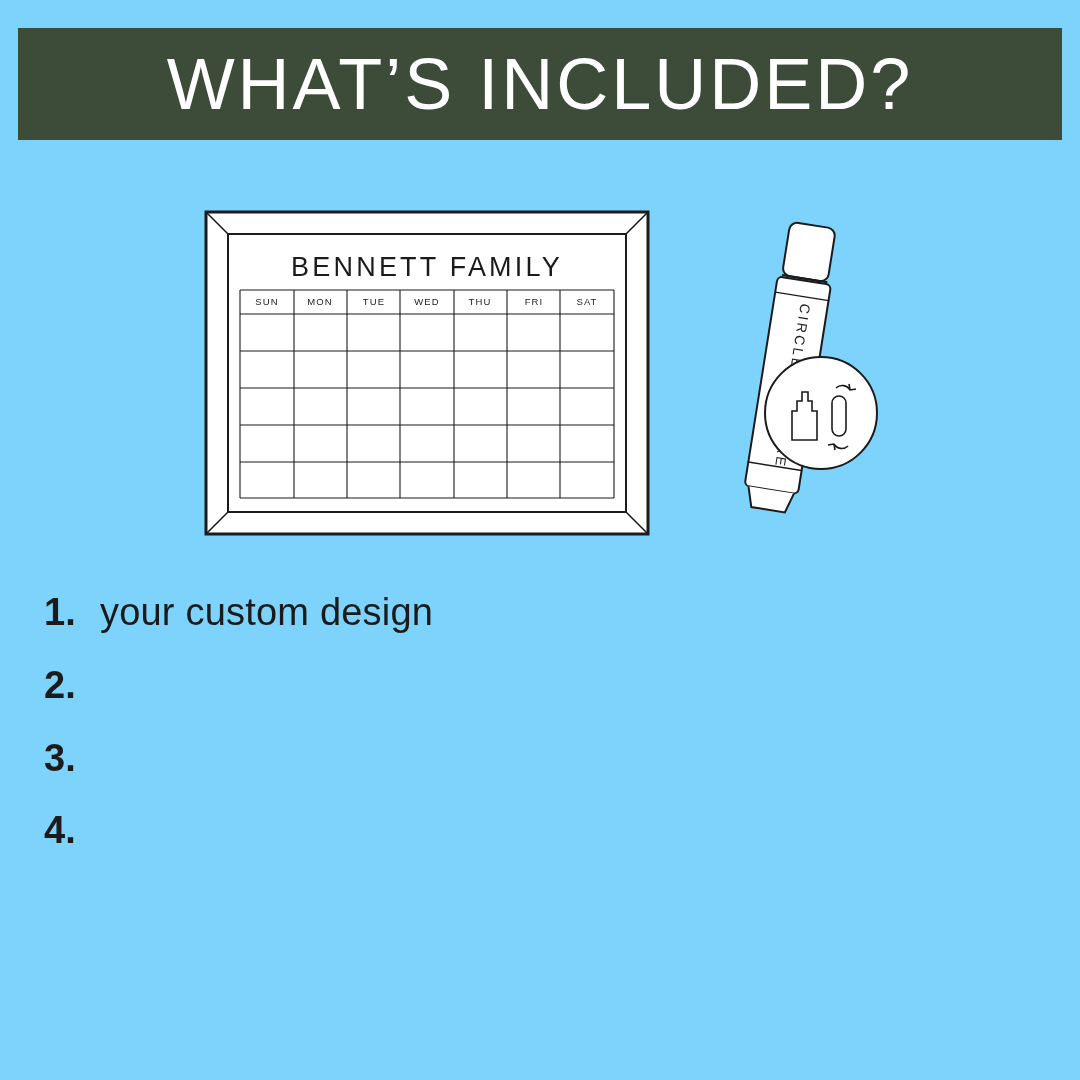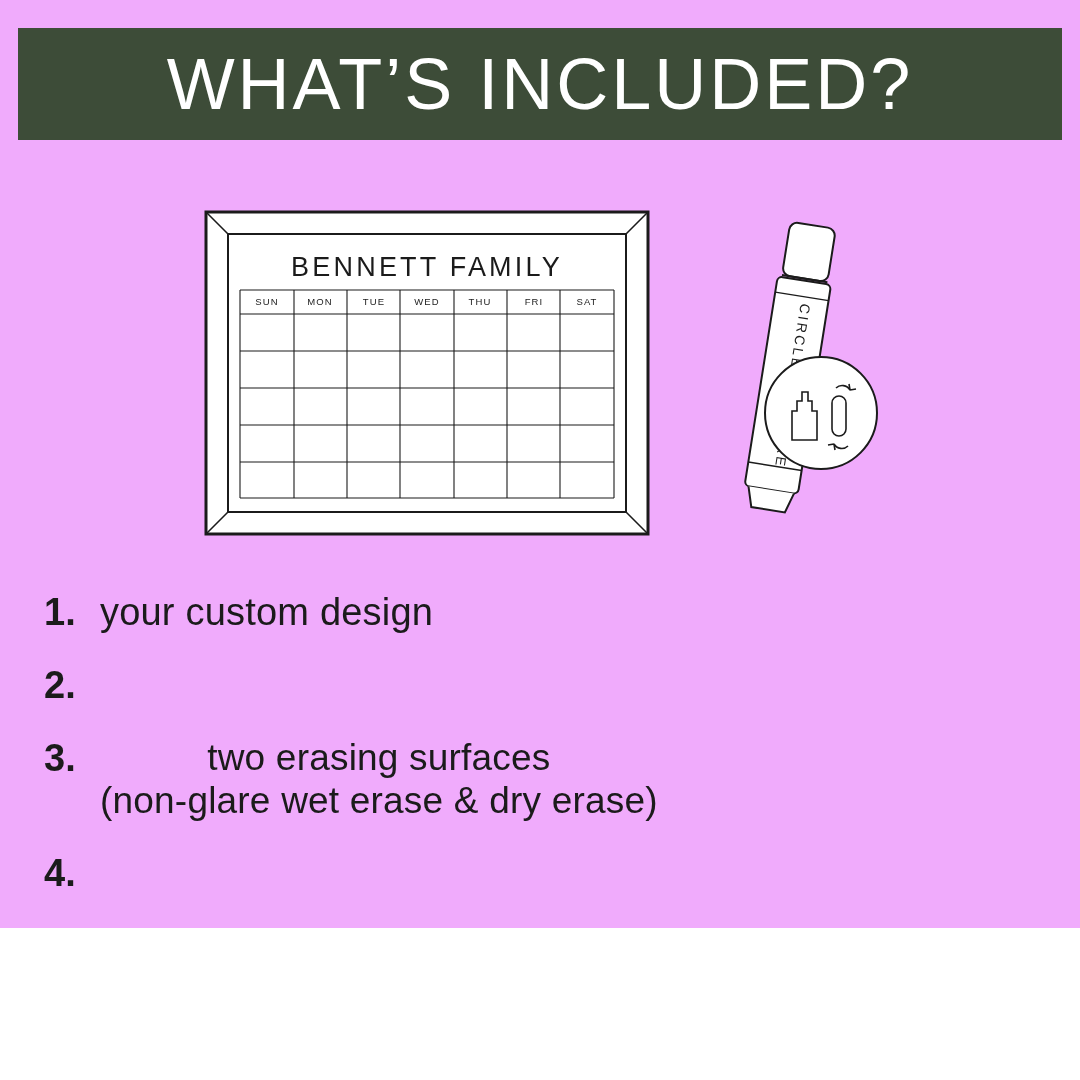--- a/index.html
+++ b/index.html
@@ -2,21 +2,21 @@
 <html><head>
 <meta charset="utf-8">
 <style>
   * { box-sizing: border-box; margin: 0; padding: 0; }
   html, body {
     width: 1080px; height: 1080px;
     background: #ffffff;
     font-family: "Liberation Sans", sans-serif;
     overflow: hidden;
   }
-  .page { position: relative; width: 1080px; height: 928px; background:#f0abfc; }
+  .page { position: relative; width: 1080px; height: 1080px; background:#7dd3fc; }
 
   
   .banner {
     position: absolute;
     left: 18px; top: 28px;
     width: 1044px; height: 112px;
     background: #3d4c38;
     display: flex; align-items: center; justify-content: center;
   }
   .banner-title {
@@ -53,21 +53,20 @@
     font-family: "Liberation Sans", sans-serif;
   }
   .list-text {
     font-size: 38px;
     font-weight: 400;
     color: #1b1b1b;
     line-height: 1.18;
     white-space: pre-line;
     letter-spacing: 0.2px;
     font-family: "Liberation Sans", sans-serif;
-    text-align: center;
   }
   .item-3 .list-text { font-size: 37px; }
   .item-4 .list-text { font-size: 37px; }
 </style>
 </head>
 <body>
 
 <div class="page">
 
   <div class="banner">
@@ -153,21 +152,19 @@
   <div class="list">
     <div class="list-item item-1">
       <span class="list-num">1.</span>
       <span class="list-text">your custom design</span>
     </div>
     <div class="list-item item-2">
       <span class="list-num">2.</span>
     </div>
     <div class="list-item item-3">
       <span class="list-num">3.</span>
-      <span class="list-text">two erasing surfaces
-(non-glare wet erase &amp; dry erase)</span>
     </div>
     <div class="list-item item-4">
       <span class="list-num">4.</span>
     </div>
   </div>
 
 </div>
 
 </body></html>

